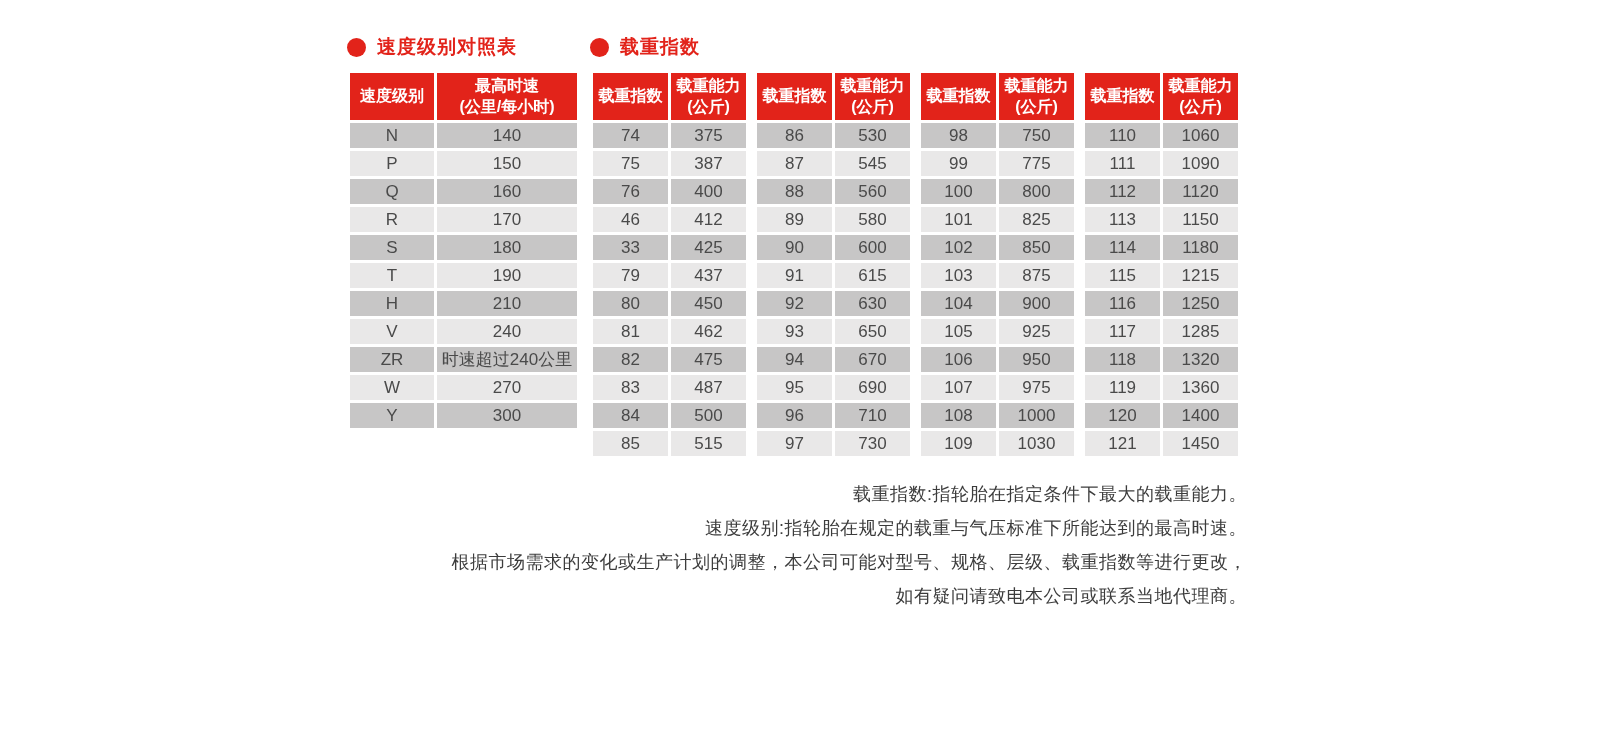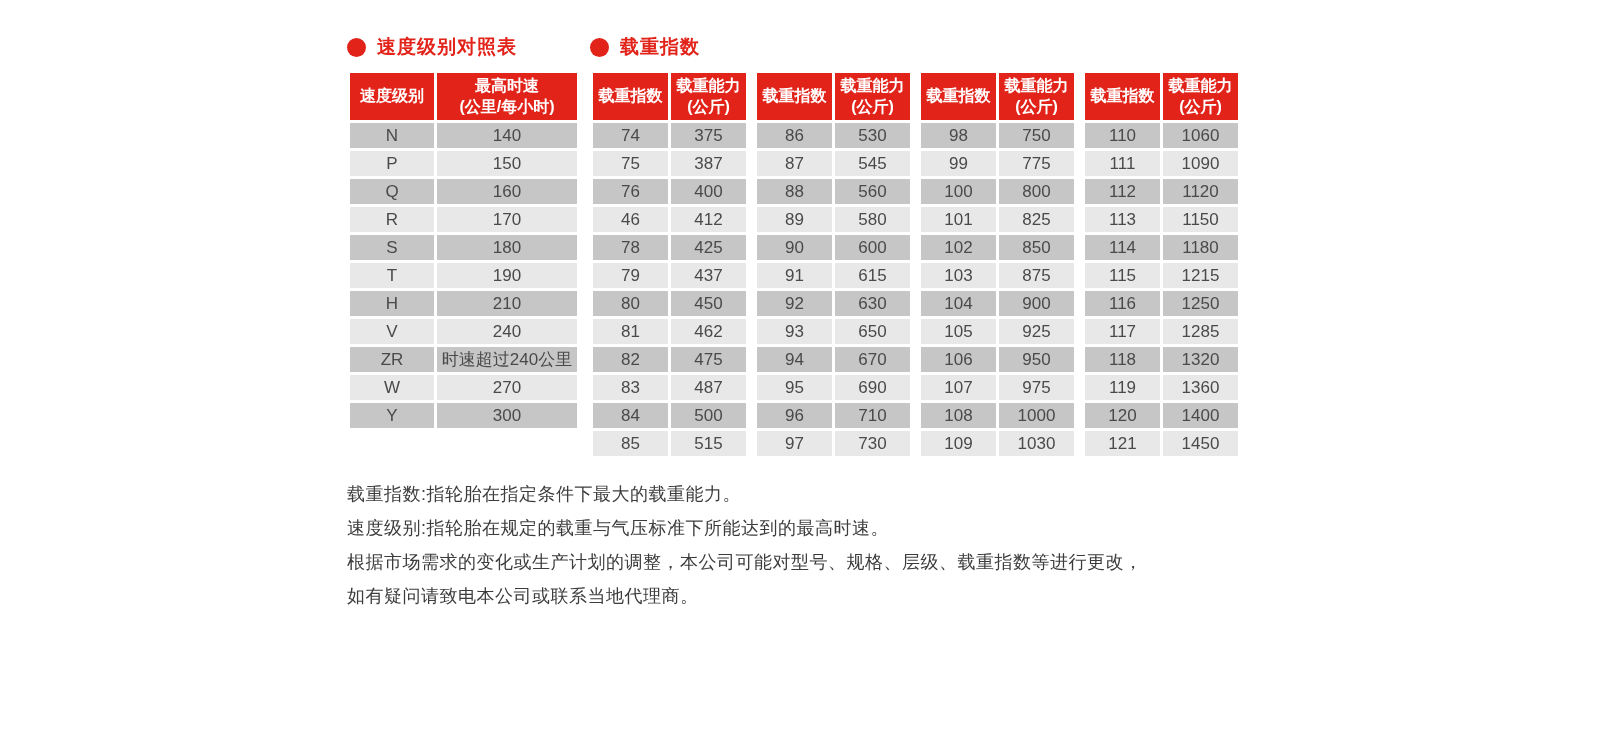--- a/index.html
+++ b/index.html
@@ -38,21 +38,21 @@
   .speed-table td{font-size:16px;}
 
   .load-section{position:absolute;left:590px;top:36px;}
   .load-groups{display:flex;gap:5px;}
   .load-group col{width:75px;}
 
   
   .notes{position:absolute;left:347px;top:477px;width:900px;}
   .notes p{
     margin:0;font-size:18px;line-height:34px;color:var(--note-text);
-    white-space:nowrap;letter-spacing:0.5px;
+    white-space:nowrap;letter-spacing:0.5px;text-align:right;
   }
 </style>
 </head>
 <body>
 
 <div class="canvas">
 
   <section class="speed-section">
     <div class="block-title">
       <span class="dot"></span>
@@ -149,21 +149,21 @@
             </tr>
             <tr>
               <td>76</td>
               <td>400</td>
             </tr>
             <tr>
               <td>46</td>
               <td>412</td>
             </tr>
             <tr>
-              <td>78</td>
+              <td>33</td>
               <td>425</td>
             </tr>
             <tr>
               <td>79</td>
               <td>437</td>
             </tr>
             <tr>
               <td>80</td>
               <td>450</td>
             </tr>

